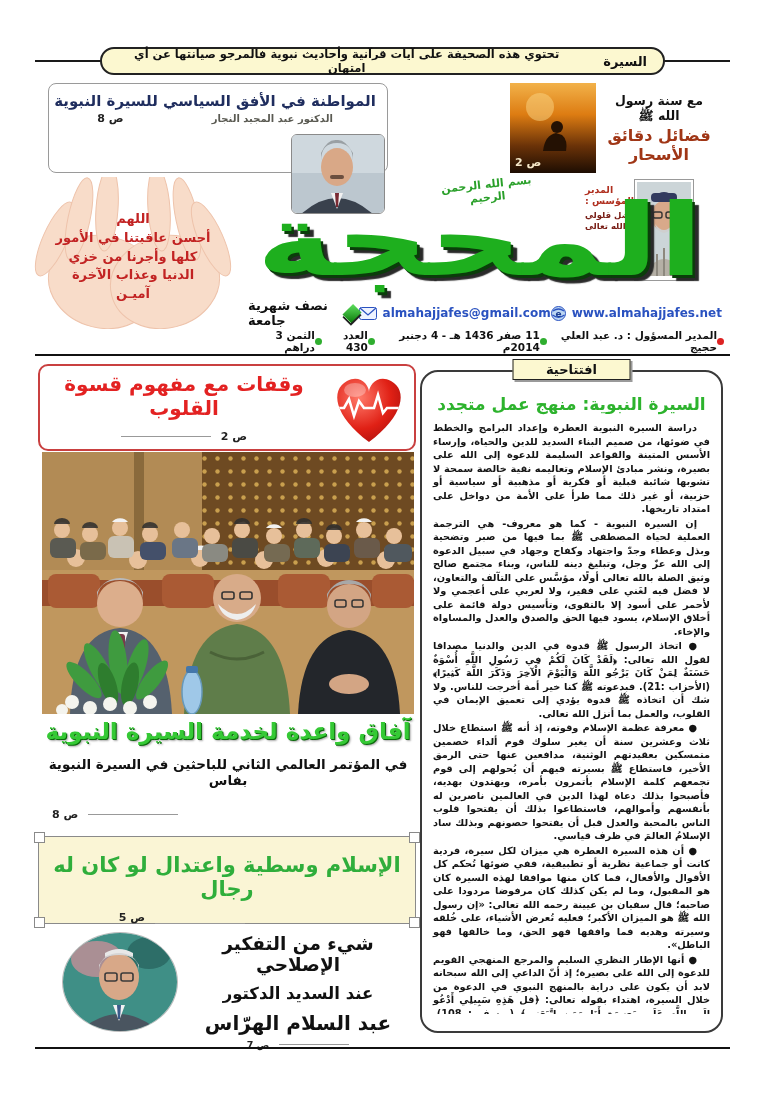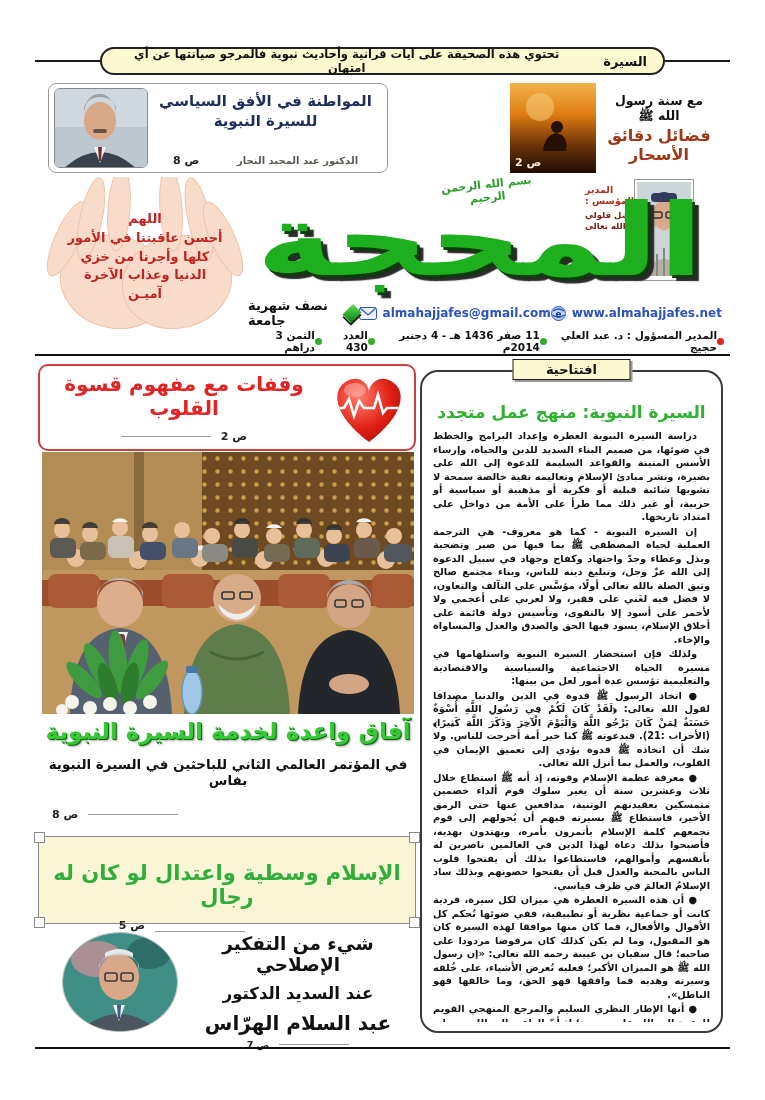--- a/index.html
+++ b/index.html
@@ -7,37 +7,37 @@
   body { font-family:"DejaVu Sans", sans-serif; }
   .page { position:relative; width:765px; height:1100px; background:#ffffff; margin:0 auto; overflow:hidden; direction:rtl; }
 
   
   .notice-line { position:absolute; left:35px; top:60px; width:695px; height:2px; background:#1a1a1a; }
   .notice { position:absolute; left:100px; top:47px; width:565px; height:28px; background:#fcf8d0; border:2px solid #222; border-radius:15px; display:flex; align-items:center; padding:0 16px; direction:rtl; }
   .notice-label { font-weight:bold; font-size:13px; color:#111; margin-left:28px; }
   .notice-text { flex:1; text-align:center; font-weight:bold; font-size:11.5px; color:#111; }
 
   
-  .feat-citizen { position:absolute; left:48px; top:83px; width:340px; height:90px; border:1px solid #9a9a9a; border-radius:8px; display:flex; direction:rtl; background:#fff; }
+  .feat-citizen { position:absolute; left:48px; top:83px; width:340px; height:90px; border:1px solid #9a9a9a; border-radius:8px; display:flex; direction:rtl; background:#fff;flex-direction:column; }
   .fc-text { flex:1; display:flex; flex-direction:column; justify-content:space-between; padding:8px 10px 5px 4px; }
   .fc-title { color:#1f2d5e; font-weight:bold; font-size:15px; line-height:1.3; text-align:center; }
   .fc-bottom { display:flex; align-items:center; justify-content:space-around; }
   .fc-author { color:#5a5a52; font-weight:bold; font-size:10px; }
   .fc-page { color:#222; font-weight:bold; font-size:11px; }
   .fc-photo { width:94px; height:80px; margin:4px 2px 4px 5px; border:1px solid #8a8a8a; border-radius:6px; overflow:hidden; flex:none; }
 
   .feat-sunnah { position:absolute; left:510px; top:83px; width:212px; height:90px; display:flex; direction:rtl; background:#fff; }
   .fs-text { flex:1; display:flex; flex-direction:column; justify-content:center; padding:4px 6px; }
   .fs-kicker { color:#111; font-weight:bold; font-size:12.5px; text-align:center; }
   .fs-title { color:#a03616; font-weight:bold; font-size:16px; text-align:center; }
   .fs-img { position:relative; width:86px; height:90px; flex:none; overflow:hidden; }
   .fs-page { position:absolute; left:5px; bottom:4px; color:#f5e7c8; font-weight:bold; font-size:11px; }
 
   
-  .hands { position:absolute; left:45px; top:177px; width:200px; height:152px; }
+  .hands { position:absolute; left:33px; top:177px; width:200px; height:152px; }
   .hands svg { position:absolute; inset:0; }
   .dua { position:absolute; inset:0; display:flex; align-items:center; justify-content:center; text-align:center; color:#c22323; font-weight:bold; font-size:13px; line-height:1.45; white-space:pre-line; padding-top:8px; }
 
   .bismillah { position:absolute; left:432px; top:178px; width:110px; text-align:center; color:#2aa02a; font-weight:bold; font-size:11px; line-height:1.2; transform:rotate(-6deg); }
 
   .founder { position:absolute; left:585px; top:184px; width:72px; text-align:left; direction:rtl; }
   .founder-label { color:#b03020; font-weight:bold; font-size:9.5px; }
   .founder-name { color:#7a2018; font-weight:bold; font-size:8.5px; margin-top:4px; line-height:1.3; }
   .founder-photo { position:absolute; left:634px; top:179px; width:60px; height:102px; border:1px solid #999; background:#fff; padding:2px; }
 
@@ -52,21 +52,21 @@
   
   .info-bar { position:absolute; left:248px; top:331px; width:476px; height:20px; display:flex; direction:rtl; align-items:center; justify-content:space-between; font-weight:bold; font-size:10.5px; color:#111; }
   .dot-red { width:7px; height:7px; border-radius:50%; background:#d22; flex:none; }
   .dot-green { width:7px; height:7px; border-radius:50%; background:#2fae2f; flex:none; }
   .black-rule-top { position:absolute; left:35px; top:354px; width:695px; height:2px; background:#111; }
   .black-rule-bottom { position:absolute; left:35px; top:1047px; width:695px; height:2px; background:#111; }
 
   
   .editorial { position:absolute; left:420px; top:370px; width:303px; height:663px; border:2px solid #3a3a3a; border-radius:18px; background:#fff; }
   .edit-label { position:absolute; top:-13px; right:50%; transform:translateX(50%); background:#fcf8d0; border:1px solid #222; box-shadow:2px 2px 0 #9a9a9a; padding:2px 32px; font-weight:bold; font-size:13px; color:#111; }
-  .edit-title { margin-top:30px; text-align:center; color:#2db32d; font-weight:bold; font-size:17px; }
+  .edit-title { margin-top:22px; text-align:center; color:#2db32d; font-weight:bold; font-size:17px; }
   .edit-body { padding:7px 11px 8px; font-size:9.8px; font-weight:bold; color:#141414; line-height:13.5px; text-align:justify; overflow:hidden; height:600px; }
   .edit-body p { text-indent:13px; margin-bottom:1px; }
 
   
   .hearts-box { position:absolute; left:38px; top:364px; width:378px; height:87px; border:2.5px solid #c94040; border-radius:10px; display:flex; direction:rtl; align-items:center; background:#fff; }
   .heart-img { width:82px; height:76px; flex:none; margin:2px 4px 2px 0; }
   .hearts-text { flex:1; text-align:center; }
   .hearts-title { color:#e32222; font-weight:bold; font-size:20px; }
   .pageref-row { display:flex; align-items:center; gap:10px; margin-top:10px; direction:ltr; }
   .pageref-num { font-weight:bold; font-size:11px; color:#222; }
@@ -77,21 +77,21 @@
 
   .conf-head { position:absolute; left:42px; top:718px; width:372px; text-align:center; }
   .conf-title { color:#35c935; font-weight:bold; font-size:23px; text-shadow:1px 1px 0 #0a6a0a, 2px 2px 2px #aaa; }
   .conf-sub { color:#111; font-weight:bold; font-size:13.5px; margin-top:12px; }
   .conf-page { position:absolute; left:52px; top:798px; display:flex; align-items:center; gap:10px; direction:ltr; }
 
   .islam-box { position:absolute; left:38px; top:836px; width:378px; height:88px; background:#faf5d5; border:1px solid #8a8a8a; text-align:center; }
   .corner { position:absolute; width:11px; height:11px; background:#fff; border:1px solid #8a8a8a; }
   .c-tl { top:-5px; left:-5px; } .c-tr { top:-5px; right:-5px; }
   .c-bl { bottom:-5px; left:-5px; } .c-br { bottom:-5px; right:-5px; }
-  .islam-title { color:#2fae3b; font-weight:bold; font-size:21px; padding-top:24px; }
+  .islam-title { color:#2fae3b; font-weight:bold; font-size:21px; padding-top:16px; }
   .islam-box .pageref-row { justify-content:center; margin-right:90px;align-items:flex-end; }
 
   .reform-photo { position:absolute; left:62px; top:932px; width:116px; height:100px; border-radius:50%; overflow:hidden; border:1px solid #bbb; }
   .reform-text { position:absolute; left:182px; top:933px; width:232px; text-align:center; color:#111; }
   .reform-l1 { font-weight:bold; font-size:18.5px; }
   .reform-l2 { font-weight:bold; font-size:16.5px; margin-top:9px; }
   .reform-l3 { font-weight:bold; font-size:20px; margin-top:8px; }
   .reform-text .pageref-row { justify-content:center; margin-top:4px; }
   .reform-text .pageref-line { width:70px; }
   .pageref-small { font-weight:bold; font-size:9.5px; color:#222; }
@@ -229,21 +229,20 @@
     <span>الثمن 3 دراهم</span>
   </div>
   <div class="black-rule-top"></div>
 
   <div class="editorial">
     <div class="edit-label">افتتاحية</div>
     <div class="edit-title">السيرة النبوية: منهج عمل متجدد</div>
     <div class="edit-body">
         <p>دراسة السيرة النبوية العطرة وإعداد البرامج والخطط في ضوئها، من صميم البناء السديد للدين والحياة، وإرساء الأسس المتينة والقواعد السليمة للدعوة إلى الله على بصيرة، ونشر مبادئ الإسلام وتعاليمه نقية خالصة سمحة لا تشوبها شائبة قبلية أو فكرية أو مذهبية أو سياسية أو حزبية، أو غير ذلك مما طرأ على الأمة من دواخل على امتداد تاريخها.</p>
         <p>إن السيرة النبوية - كما هو معروف- هي الترجمة العملية لحياة المصطفى ﷺ بما فيها من صبر وتضحية وبذل وعطاء وجدّ واجتهاد وكفاح وجهاد في سبيل الدعوة إلى الله عزّ وجل، وتبليغ دينه للناس، وبناء مجتمع صالح وثيق الصلة بالله تعالى أولًا، مؤسَّس على التآلف والتعاون، لا فضل فيه لغَني على فقير، ولا لعربي على أعجمي ولا لأحمر على أسود إلا بالتقوى، وتأسيس دولة قائمة على أخلاق الإسلام، يسود فيها الحق والصدق والعدل والمساواة والإخاء.</p>
-        <p>ولذلك فإن استحضار السيرة النبوية واستلهامها في مسيرة الحياة الاجتماعية والسياسية والاقتصادية والتعليمية تؤسس عدة أمور لعل من بينها:</p>
         <p>● اتخاذ الرسول ﷺ قدوة في الدين والدنيا مصداقا لقول الله تعالى: ﴿لَقَدْ كَانَ لَكُمْ فِي رَسُولِ اللَّهِ أُسْوَةٌ حَسَنَةٌ لِمَنْ كَانَ يَرْجُو اللَّهَ وَالْيَوْمَ الْآخِرَ وَذَكَرَ اللَّهَ كَثِيرًا﴾ (الأحزاب :21). فبدعوته ﷺ كنا خير أمة أخرجت للناس. ولا شك أن اتخاذه ﷺ قدوة يؤدي إلى تعميق الإيمان في القلوب، والعمل بما أنزل الله تعالى.</p>
         <p>● معرفة عظمة الإسلام وقوته، إذ أنه ﷺ استطاع خلال ثلاث وعشرين سنة أن يغير سلوك قوم ألداء خصمين متمسكين بعقيدتهم الوثنية، مدافعين عنها حتى الرمق الأخير، فاستطاع ﷺ بسيرته فيهم أن يُحولهم إلى قوم تجمعهم كلمة الإسلام يأتمرون بأمره، ويهتدون بهديه، فأصبحوا بذلك دعاة لهذا الدين في العالمين ناصرين له بأنفسهم وأموالهم، فاستطاعوا بذلك أن يفتحوا قلوب الناس بالمحبة والعدل قبل أن يفتحوا حصونهم وبذلك ساد الإسلامُ العالمَ في ظرف قياسي.</p>
         <p>● أن هذه السيرة العطرة هي ميزان لكل سيرة، فردية كانت أو جماعية نظرية أو تطبيقية، ففي ضوئها تُحكم كل الأقوال والأفعال، فما كان منها موافقا لهذه السيرة كان هو المقبول، وما لم يكن كذلك كان مرفوضا مردودا على صاحبه؛ قال سفيان بن عيينة رحمه الله تعالى: «إن رسول الله ﷺ هو الميزان الأكبر؛ فعليه تُعرض الأشياء، على خُلقه وسيرته وهديه فما وافقها فهو الحق، وما خالفها فهو الباطل».</p>
         <p>● أنها الإطار النظري السليم والمرجع المنهجي القويم للدعوة إلى الله على بصيرة؛ إذ أنّ الداعي إلى الله سبحانه لابد أن يكون على دراية بالمنهج النبوي في الدعوة من خلال السيرة، اهتداء بقوله تعالى: ﴿قل هَذِهِ سَبِيلِي أَدْعُو إِلَى اللَّهِ عَلَى بَصِيرَةٍ أَنَا وَمَنِ اتَّبَعَنِي﴾ (يوسف : 108). ولعل مدار الأمر في هذا الباب على الرفق في التعامل ولين الجانب وسمو الخلق وخفض الجناح، فهي من الأخلاق الجامعة المؤثرة في النفوس؛ عن أنس بن مالك رضي الله عنه قال : «لَمْ يَكُنْ النَّبِيُّ ﷺ سَبَّابًا، وَلَا فَحَّاشًا، وَلَا لَعَّانًا» (رواه البخاري).</p>
       </div>
   </div>
 
   <div class="hearts-box">
     <div class="heart-img">
       <svg viewBox="0 0 82 76" width="82" height="76">

